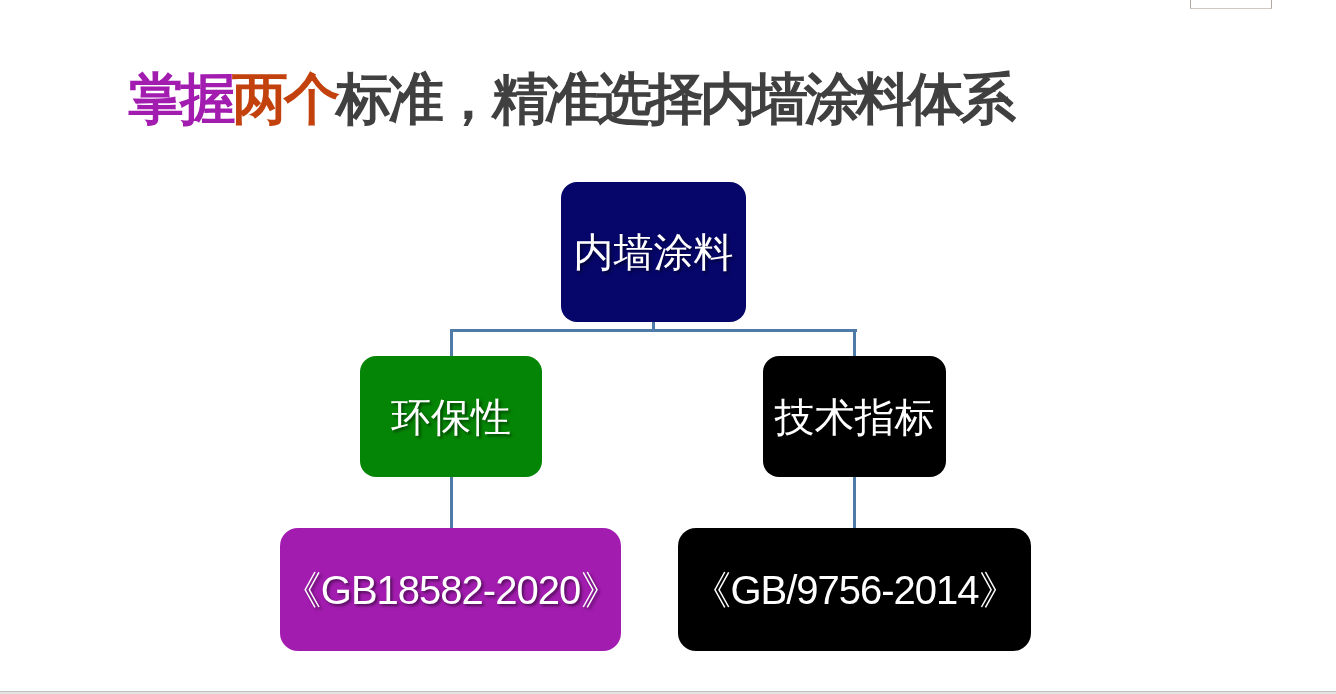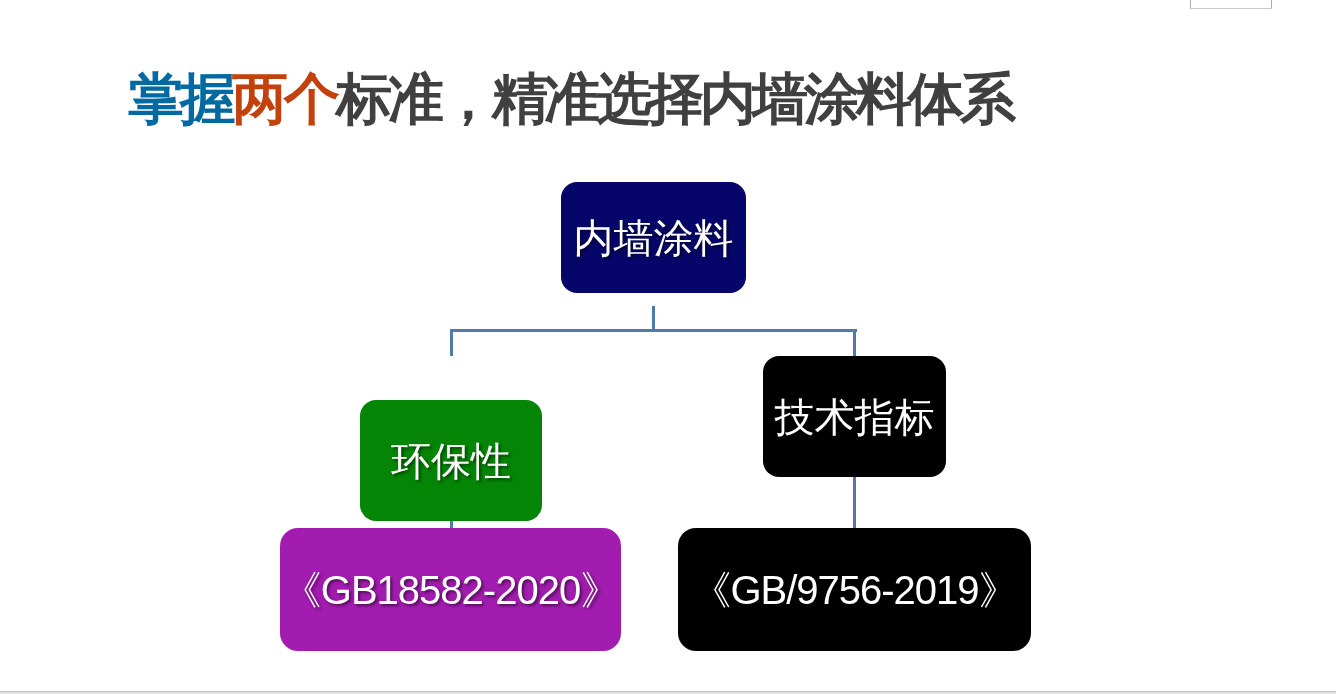--- a/index.html
+++ b/index.html
@@ -31,22 +31,22 @@
     position: absolute;
     display: flex;
     align-items: center;
     justify-content: center;
     color: #ffffff;
     border-radius: 16px;
     text-shadow: 2px 2px 3px rgba(0,0,0,0.5);
     white-space: nowrap;
     line-height: 1;
   }
-  .node-root   { left: 561px; top: 182px; width: 185px; height: 111px; font-size: 40px; }
-  .node-branch-left  { left: 360px; top: 356px; width: 182px; height: 121px; font-size: 40px; margin-top: 44px; }
+  .node-root   { left: 561px; top: 182px; width: 185px; height: 140px; font-size: 40px; }
+  .node-branch-left  { left: 360px; top: 356px; width: 182px; height: 121px; font-size: 40px; }
   .node-branch-right { left: 763px; top: 356px; width: 183px; height: 121px; font-size: 40px; text-align: center; }
   .node-leaf-left  { left: 280px; top: 528px; width: 341px; height: 123px; font-size: 40px; border-radius: 18px; letter-spacing: -1px; }
   .node-leaf-right { left: 678px; top: 528px; width: 353px; height: 123px; font-size: 40px; border-radius: 18px; letter-spacing: -1px; }
 
   
   .conn { position: absolute; }
   .conn-root-stem   { left: 652px; top: 306px; width: 3px;  height: 26px; }
   .conn-hbar        { left: 450px; top: 329px; width: 407px; height: 3px; }
   .conn-left-drop1  { left: 450px; top: 331px; width: 3px;  height: 25px; }
   .conn-right-drop1 { left: 853px; top: 331px; width: 3px;  height: 25px; }
@@ -78,21 +78,21 @@
     height: 4px;
     background: linear-gradient(to bottom, #ffffff 0 1px, #bfbfbf 1px 2px, #e3e3e3 2px 100%);
   }
 </style>
 </head>
 <body>
 
 <div class="slide">
 
   <h1 class="title">
-    <span class="seg" style="color: #0369a1;">掌握</span><span class="seg" style="color: #c2410c;">两个</span><span class="seg" style="color: #404040;">标准，精准选择内墙涂料体系</span>
+    <span class="seg" style="color: #a21caf;">掌握</span><span class="seg" style="color: #c2410c;">两个</span><span class="seg" style="color: #404040;">标准，精准选择内墙涂料体系</span>
   </h1>
 
   <div class="corner-strip"></div>
 
   <div>
 
     <div class="conn conn-root-stem" style="background-color: rgb(78, 123, 167);"></div>
     <div class="conn conn-hbar" style="background-color: rgb(78, 123, 167);"></div>
     <div class="conn conn-left-drop1" style="background-color: rgb(78, 123, 167);"></div>
     <div class="conn conn-right-drop1" style="background-color: rgb(78, 123, 167);"></div>
@@ -109,20 +109,20 @@
 
     <div class="node node-branch-right" style="background-color: rgb(0, 0, 0);">
       <span style="color: rgb(255, 255, 255);">技术指标</span>
     </div>
 
     <div class="node node-leaf-left" style="background-color: #a21caf;">
       <span style="color: rgb(255, 255, 255);">《GB18582-2020》</span>
     </div>
 
     <div class="node node-leaf-right" style="background-color: rgb(0, 0, 0);">
-      <span style="color: rgb(255, 255, 255);">《GB/9756-2019》</span>
+      <span style="color: rgb(255, 255, 255);">《GB/9756-2014》</span>
     </div>
 
   </div>
 
   <div class="bottom-bar"></div>
 
 </div>
 
 </body></html>

